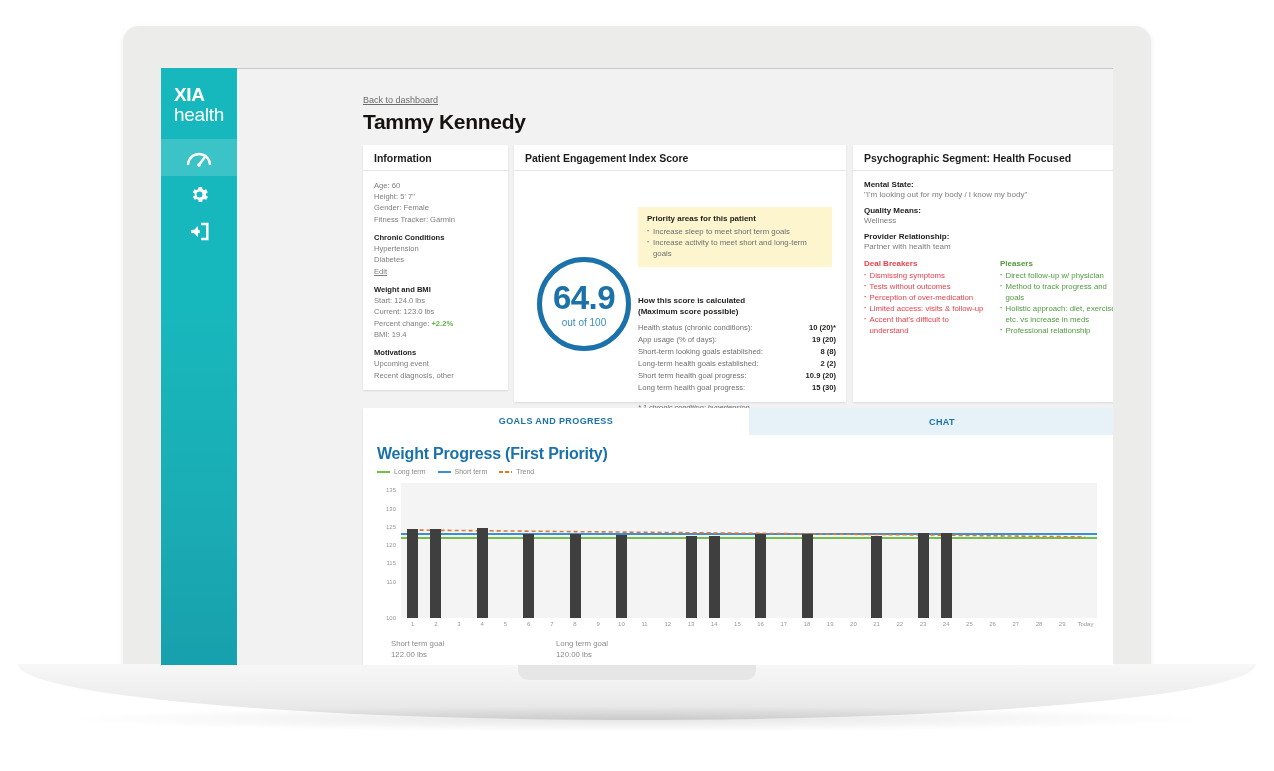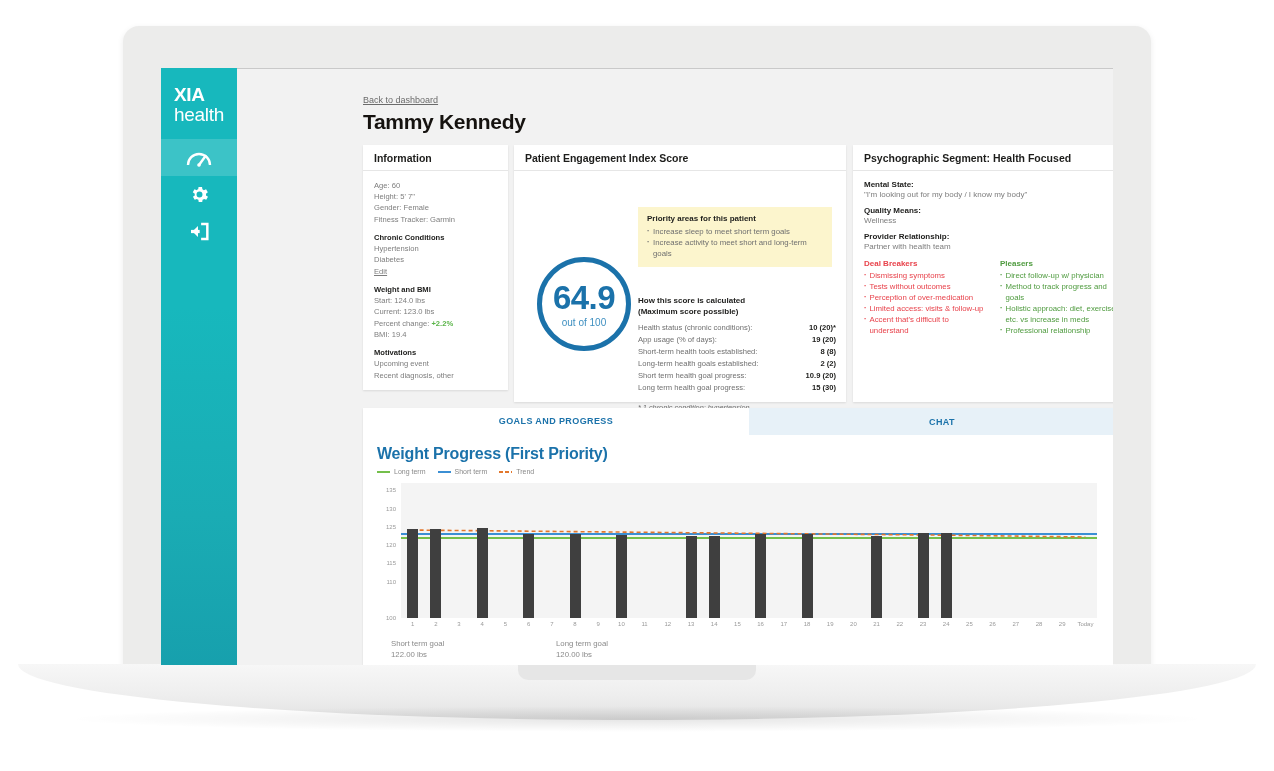--- a/index.html
+++ b/index.html
@@ -300,21 +300,21 @@
                 <tbody>
                     <tr>
                   <td>Health status (chronic conditions):</td>
                   <td class="v">10 (20)*</td>
                 </tr>
                 <tr>
                   <td>App usage (% of days):</td>
                   <td class="v">19 (20)</td>
                 </tr>
                 <tr>
-                  <td>Short-term health tools established:</td>
+                  <td>Short-term looking goals established:</td>
                   <td class="v">8 (8)</td>
                 </tr>
                 <tr>
                   <td>Long-term health goals established:</td>
                   <td class="v">2 (2)</td>
                 </tr>
                 <tr>
                   <td>Short term health goal progress:</td>
                   <td class="v">10.9 (20)</td>
                 </tr>

